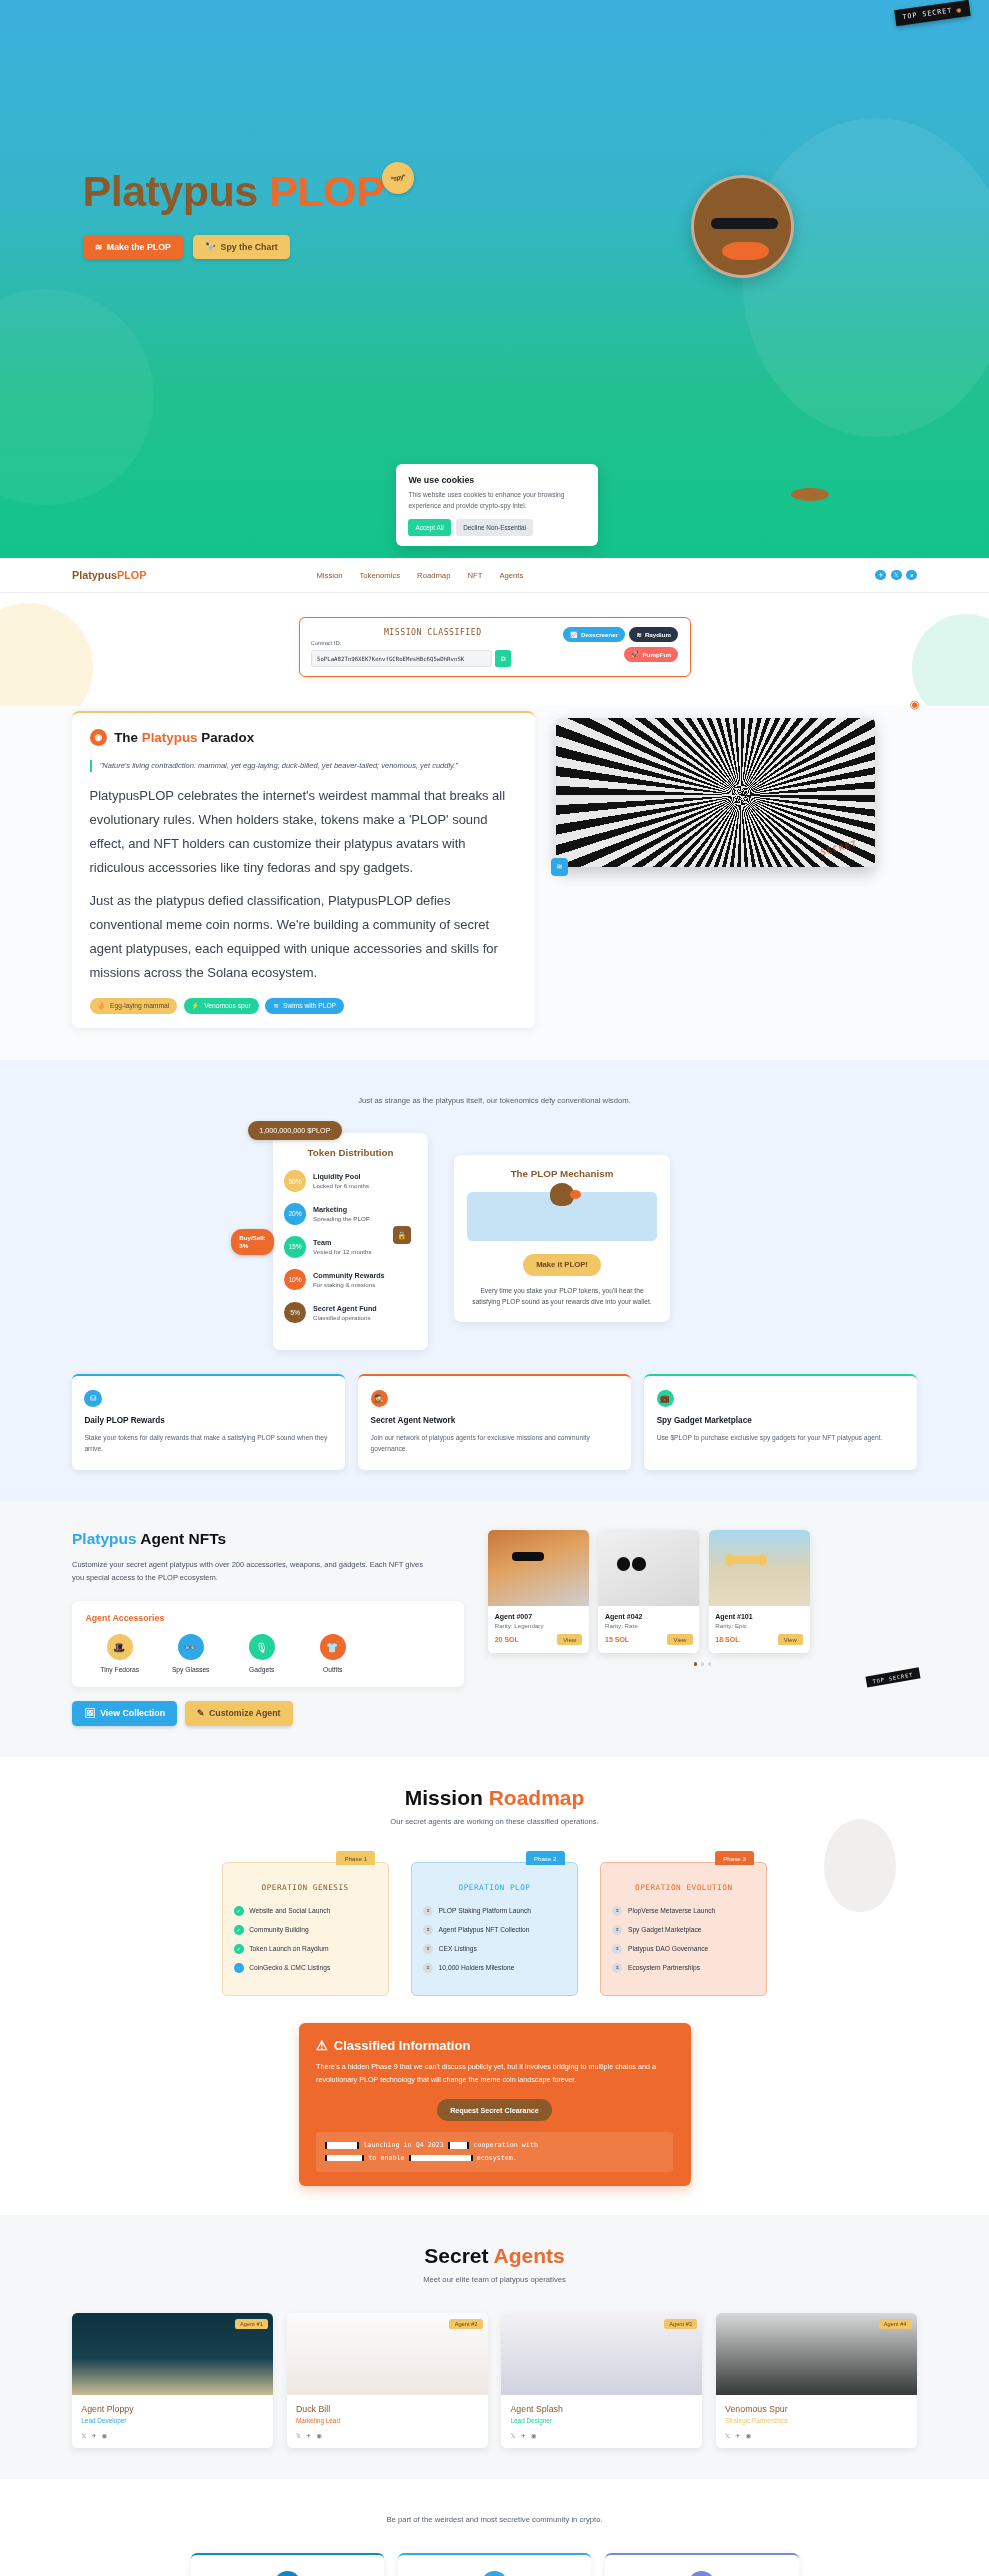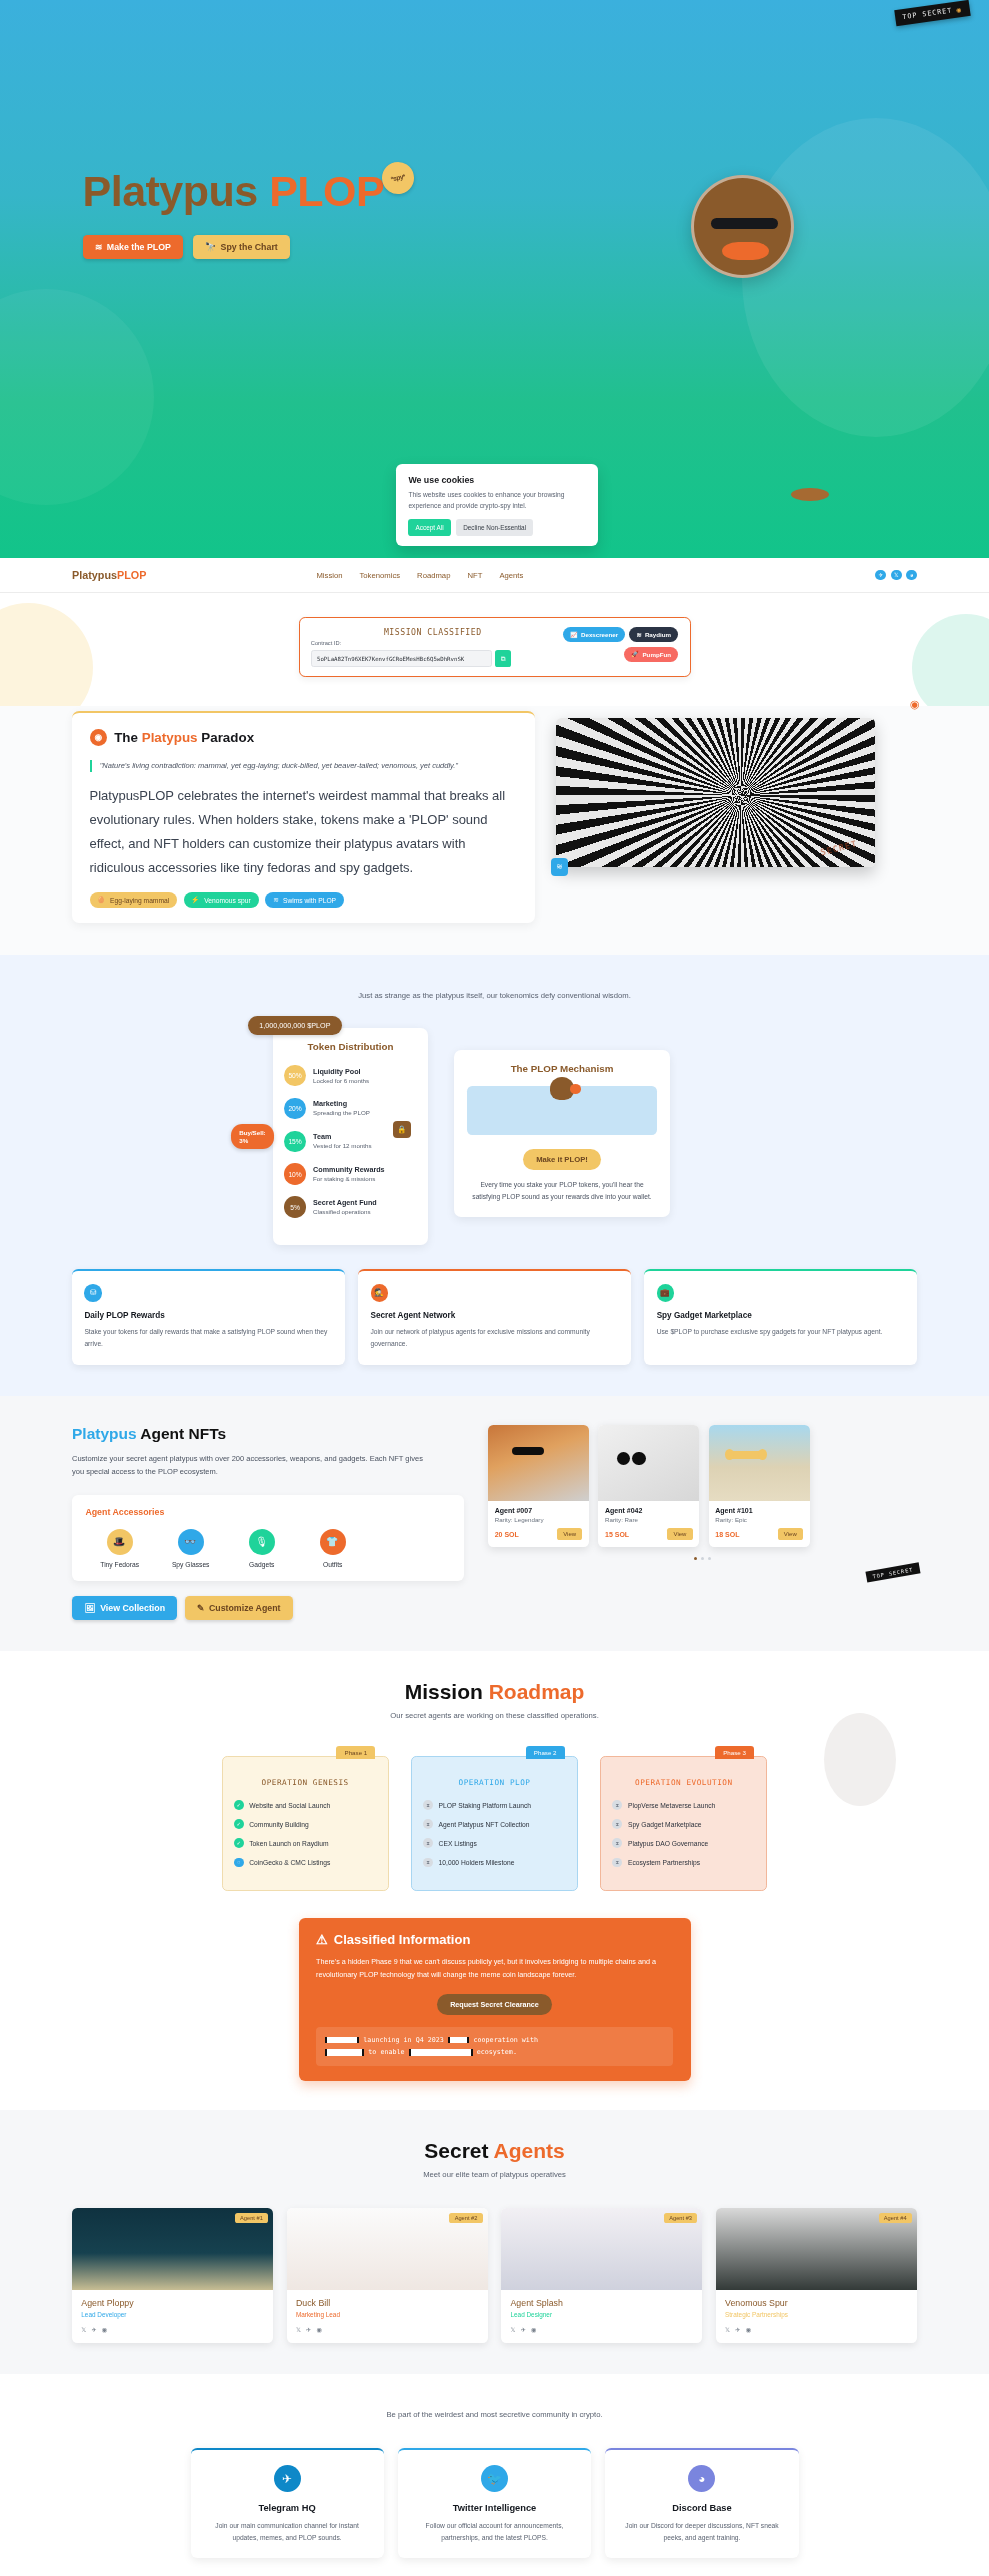--- a/index.html
+++ b/index.html
@@ -456,20 +456,21 @@
 
   <section class="paradox-sec">
     <div class="paradox-inner">
       <div class="paradox-card">
         <div class="paradox-h">
           <span class="fp-badge">◉</span>
           <span><span>The </span><span class="accent">Platypus</span><span> Paradox</span></span>
         </div>
         <blockquote>"Nature's living contradiction: mammal, yet egg-laying; duck-billed, yet beaver-tailed; venomous, yet cuddly."</blockquote>
         <p>PlatypusPLOP celebrates the internet's weirdest mammal that breaks all evolutionary rules. When holders stake, tokens make a 'PLOP' sound effect, and NFT holders can customize their platypus avatars with ridiculous accessories like tiny fedoras and spy gadgets.</p>
+        <p>Just as the platypus defied classification, PlatypusPLOP defies conventional meme coin norms. We're building a community of secret agent platypuses, each equipped with unique accessories and skills for missions across the Solana ecosystem.</p>
         <div class="tag-row">
           <span class="tag amber">
               <span>🥚</span>
               <span>Egg-laying mammal</span>
             </span>
           <span class="tag green">
               <span>⚡</span>
               <span>Venomous spur</span>
             </span>
           <span class="tag blue">

